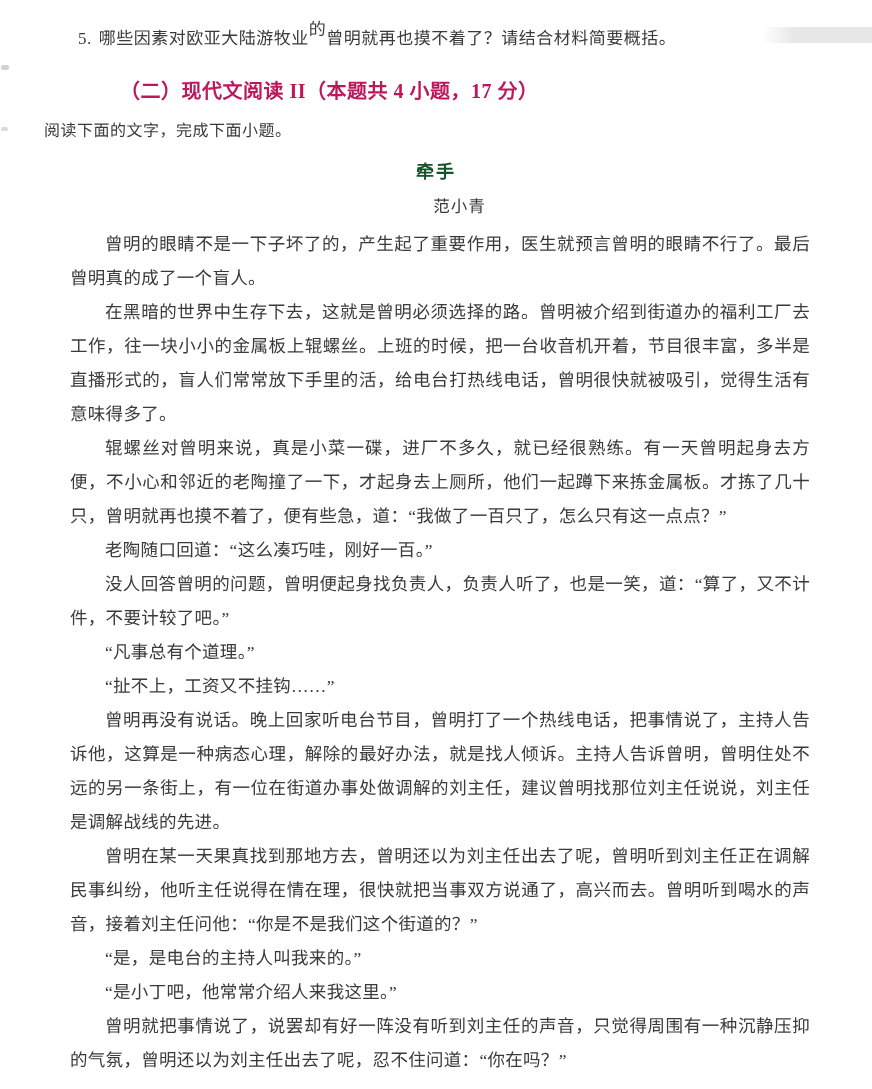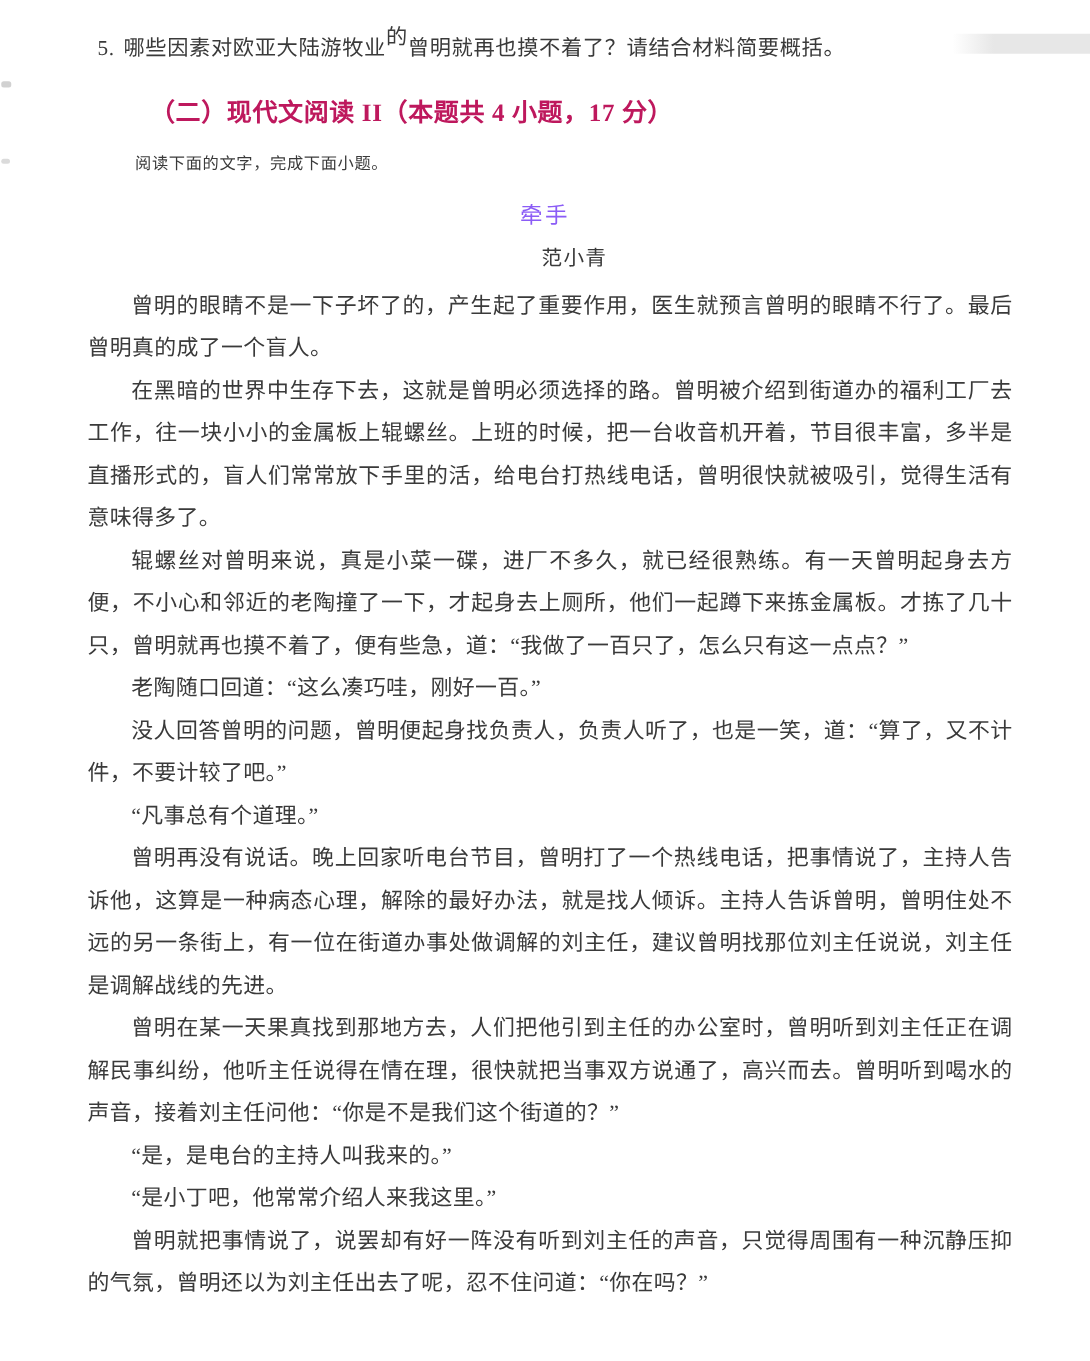--- a/index.html
+++ b/index.html
@@ -68,32 +68,32 @@
   .section-heading {
     margin: 27px 0 0 120px;
     font-size: 20px;
     font-weight: bold;
     color: #be185d;
     line-height: 26px;
     letter-spacing: .5px;
   }
   
   .instruction {
-    margin: 15px 0 0 108px;
-    font-size: 13px;
+    margin: 15px 0 0 44px;
+    font-size: 16px;
     line-height: 24px;
     letter-spacing: .5px;
   }
   
   .passage-title {
     margin: 18px 0 0 0;
     text-align: center;
     font-size: 18px;
-    font-weight: normal;
-    color: #8b5cf6;
+    font-weight: bold;
+    color: #14532d;
     line-height: 22px;
     letter-spacing: 2px;
   }
   .passage-author {
     margin: 13px 0 2px 0;
     text-align: center;
     font-size: 16.5px;
     font-weight: normal;
     line-height: 22px;
     letter-spacing: 1px;
@@ -132,20 +132,21 @@
 
   <p class="passage-author">范小青</p>
 
   <div class="passage-body">
     <p class="para">曾明的眼睛不是一下子坏了的，产生起了重要作用，医生就预言曾明的眼睛不行了。最后曾明真的成了一个盲人。</p>
     <p class="para">在黑暗的世界中生存下去，这就是曾明必须选择的路。曾明被介绍到街道办的福利工厂去工作，往一块小小的金属板上辊螺丝。上班的时候，把一台收音机开着，节目很丰富，多半是直播形式的，盲人们常常放下手里的活，给电台打热线电话，曾明很快就被吸引，觉得生活有意味得多了。</p>
     <p class="para">辊螺丝对曾明来说，真是小菜一碟，进厂不多久，就已经很熟练。有一天曾明起身去方便，不小心和邻近的老陶撞了一下，才起身去上厕所，他们一起蹲下来拣金属板。才拣了几十只，曾明就再也摸不着了，便有些急，道：“我做了一百只了，怎么只有这一点点？”</p>
     <p class="para">老陶随口回道：“这么凑巧哇，刚好一百。”</p>
     <p class="para">没人回答曾明的问题，曾明便起身找负责人，负责人听了，也是一笑，道：“算了，又不计件，不要计较了吧。”</p>
     <p class="para">“凡事总有个道理。”</p>
+    <p class="para">“扯不上，工资又不挂钩……”</p>
     <p class="para">曾明再没有说话。晚上回家听电台节目，曾明打了一个热线电话，把事情说了，主持人告诉他，这算是一种病态心理，解除的最好办法，就是找人倾诉。主持人告诉曾明，曾明住处不远的另一条街上，有一位在街道办事处做调解的刘主任，建议曾明找那位刘主任说说，刘主任是调解战线的先进。</p>
-    <p class="para">曾明在某一天果真找到那地方去，人们把他引到主任的办公室时，曾明听到刘主任正在调解民事纠纷，他听主任说得在情在理，很快就把当事双方说通了，高兴而去。曾明听到喝水的声音，接着刘主任问他：“你是不是我们这个街道的？”</p>
+    <p class="para">曾明在某一天果真找到那地方去，曾明还以为刘主任出去了呢，曾明听到刘主任正在调解民事纠纷，他听主任说得在情在理，很快就把当事双方说通了，高兴而去。曾明听到喝水的声音，接着刘主任问他：“你是不是我们这个街道的？”</p>
     <p class="para">“是，是电台的主持人叫我来的。”</p>
     <p class="para">“是小丁吧，他常常介绍人来我这里。”</p>
     <p class="para">曾明就把事情说了，说罢却有好一阵没有听到刘主任的声音，只觉得周围有一种沉静压抑的气氛，曾明还以为刘主任出去了呢，忍不住问道：“你在吗？”</p>
   </div>
 
 </div>
 
 </body></html>

